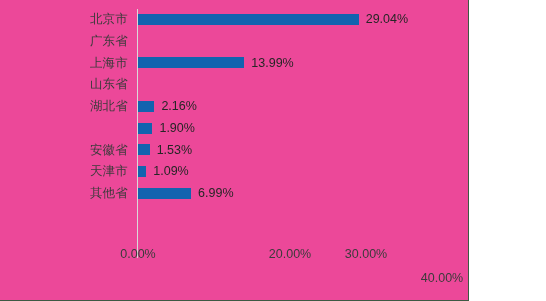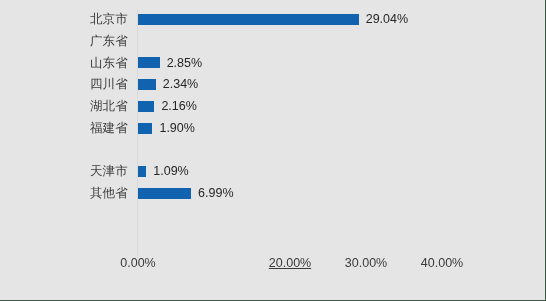--- a/index.html
+++ b/index.html
@@ -9,24 +9,24 @@
   }
   body {
     width: 546px;
     height: 301px;
     font-family: "Liberation Sans", "DejaVu Sans", sans-serif;
     overflow: hidden;
   }
 
   #chart-root {
     position: relative;
-    width: 546px;
+    width: 469px;
     height: 301px;
     box-sizing: border-box;
-    background: #e5e5e5;
+    background: #ec4899;
     border-bottom: 1px solid #3c5a43;
     border-right: 1px solid #3c5a43;
   }
 
   
   .plot {
     position: absolute;
     left: 0;
     top: 0;
     width: 546px;
@@ -92,21 +92,21 @@
     color: #262626;
     margin-left: 7px;
     white-space: nowrap;
     line-height: 1;
   }
 
   
   .x-axis {
     position: absolute;
     left: 0;
-    top: 255px;
+    top: 246px;
     width: 546px;
     height: 20px;
   }
   .x-tick {
     position: absolute;
     top: 0;
     width: 90px;
     margin-left: -45px;
     text-align: center;
     font-size: 12.5px;
@@ -128,66 +128,66 @@
           <div class="cat-label">北京市</div>
           <div class="bar-wrap">
             <div class="bar" style="width: 220.704px; background: rgb(18, 99, 175);"></div>
             <div class="bar-value">29.04%</div>
           </div>
         </div>
         <div class="row">
           <div class="cat-label">广东省</div>
         </div>
         <div class="row">
-          <div class="cat-label">山东省</div>
+          <div class="cat-label">上海市</div>
           <div class="bar-wrap">
-            <div class="bar" style="width: 21.66px; background: rgb(18, 99, 175);"></div>
-            <div class="bar-value">2.85%</div>
+            <div class="bar" style="width: 106.324px; background: rgb(18, 99, 175);"></div>
+            <div class="bar-value">13.99%</div>
           </div>
         </div>
         <div class="row">
-          <div class="cat-label">四川省</div>
-          <div class="bar-wrap">
-            <div class="bar" style="width: 17.784px; background: rgb(18, 99, 175);"></div>
-            <div class="bar-value">2.34%</div>
-          </div>
+          <div class="cat-label">山东省</div>
         </div>
         <div class="row">
           <div class="cat-label">湖北省</div>
           <div class="bar-wrap">
             <div class="bar" style="width: 16.416px; background: rgb(18, 99, 175);"></div>
             <div class="bar-value">2.16%</div>
           </div>
         </div>
         <div class="row">
-          <div class="cat-label">福建省</div>
           <div class="bar-wrap">
             <div class="bar" style="width: 14.44px; background: rgb(18, 99, 175);"></div>
             <div class="bar-value">1.90%</div>
           </div>
         </div>
         <div class="row">
+          <div class="cat-label">安徽省</div>
+          <div class="bar-wrap">
+            <div class="bar" style="width: 11.628px; background: rgb(18, 99, 175);"></div>
+            <div class="bar-value">1.53%</div>
+          </div>
         </div>
         <div class="row">
           <div class="cat-label">天津市</div>
           <div class="bar-wrap">
             <div class="bar" style="width: 8.284px; background: rgb(18, 99, 175);"></div>
             <div class="bar-value">1.09%</div>
           </div>
         </div>
         <div class="row">
           <div class="cat-label">其他省</div>
           <div class="bar-wrap">
             <div class="bar" style="width: 53.124px; background: rgb(18, 99, 175);"></div>
             <div class="bar-value">6.99%</div>
           </div>
         </div>
       </div>
 
     <div class="x-axis" id="x-axis">
         <div class="x-tick" style="left: 138px;">0.00%</div>
-        <div class="x-tick" style="left: 290px; text-decoration: underline;">20.00%</div>
+        <div class="x-tick" style="left: 290px;">20.00%</div>
         <div class="x-tick" style="left: 366px;">30.00%</div>
-        <div class="x-tick" style="left: 442px;">40.00%</div>
+        <div class="x-tick" style="left: 442px; margin-top: 24px;">40.00%</div>
       </div>
 
   </div>
 </div>
 
 </body></html>

